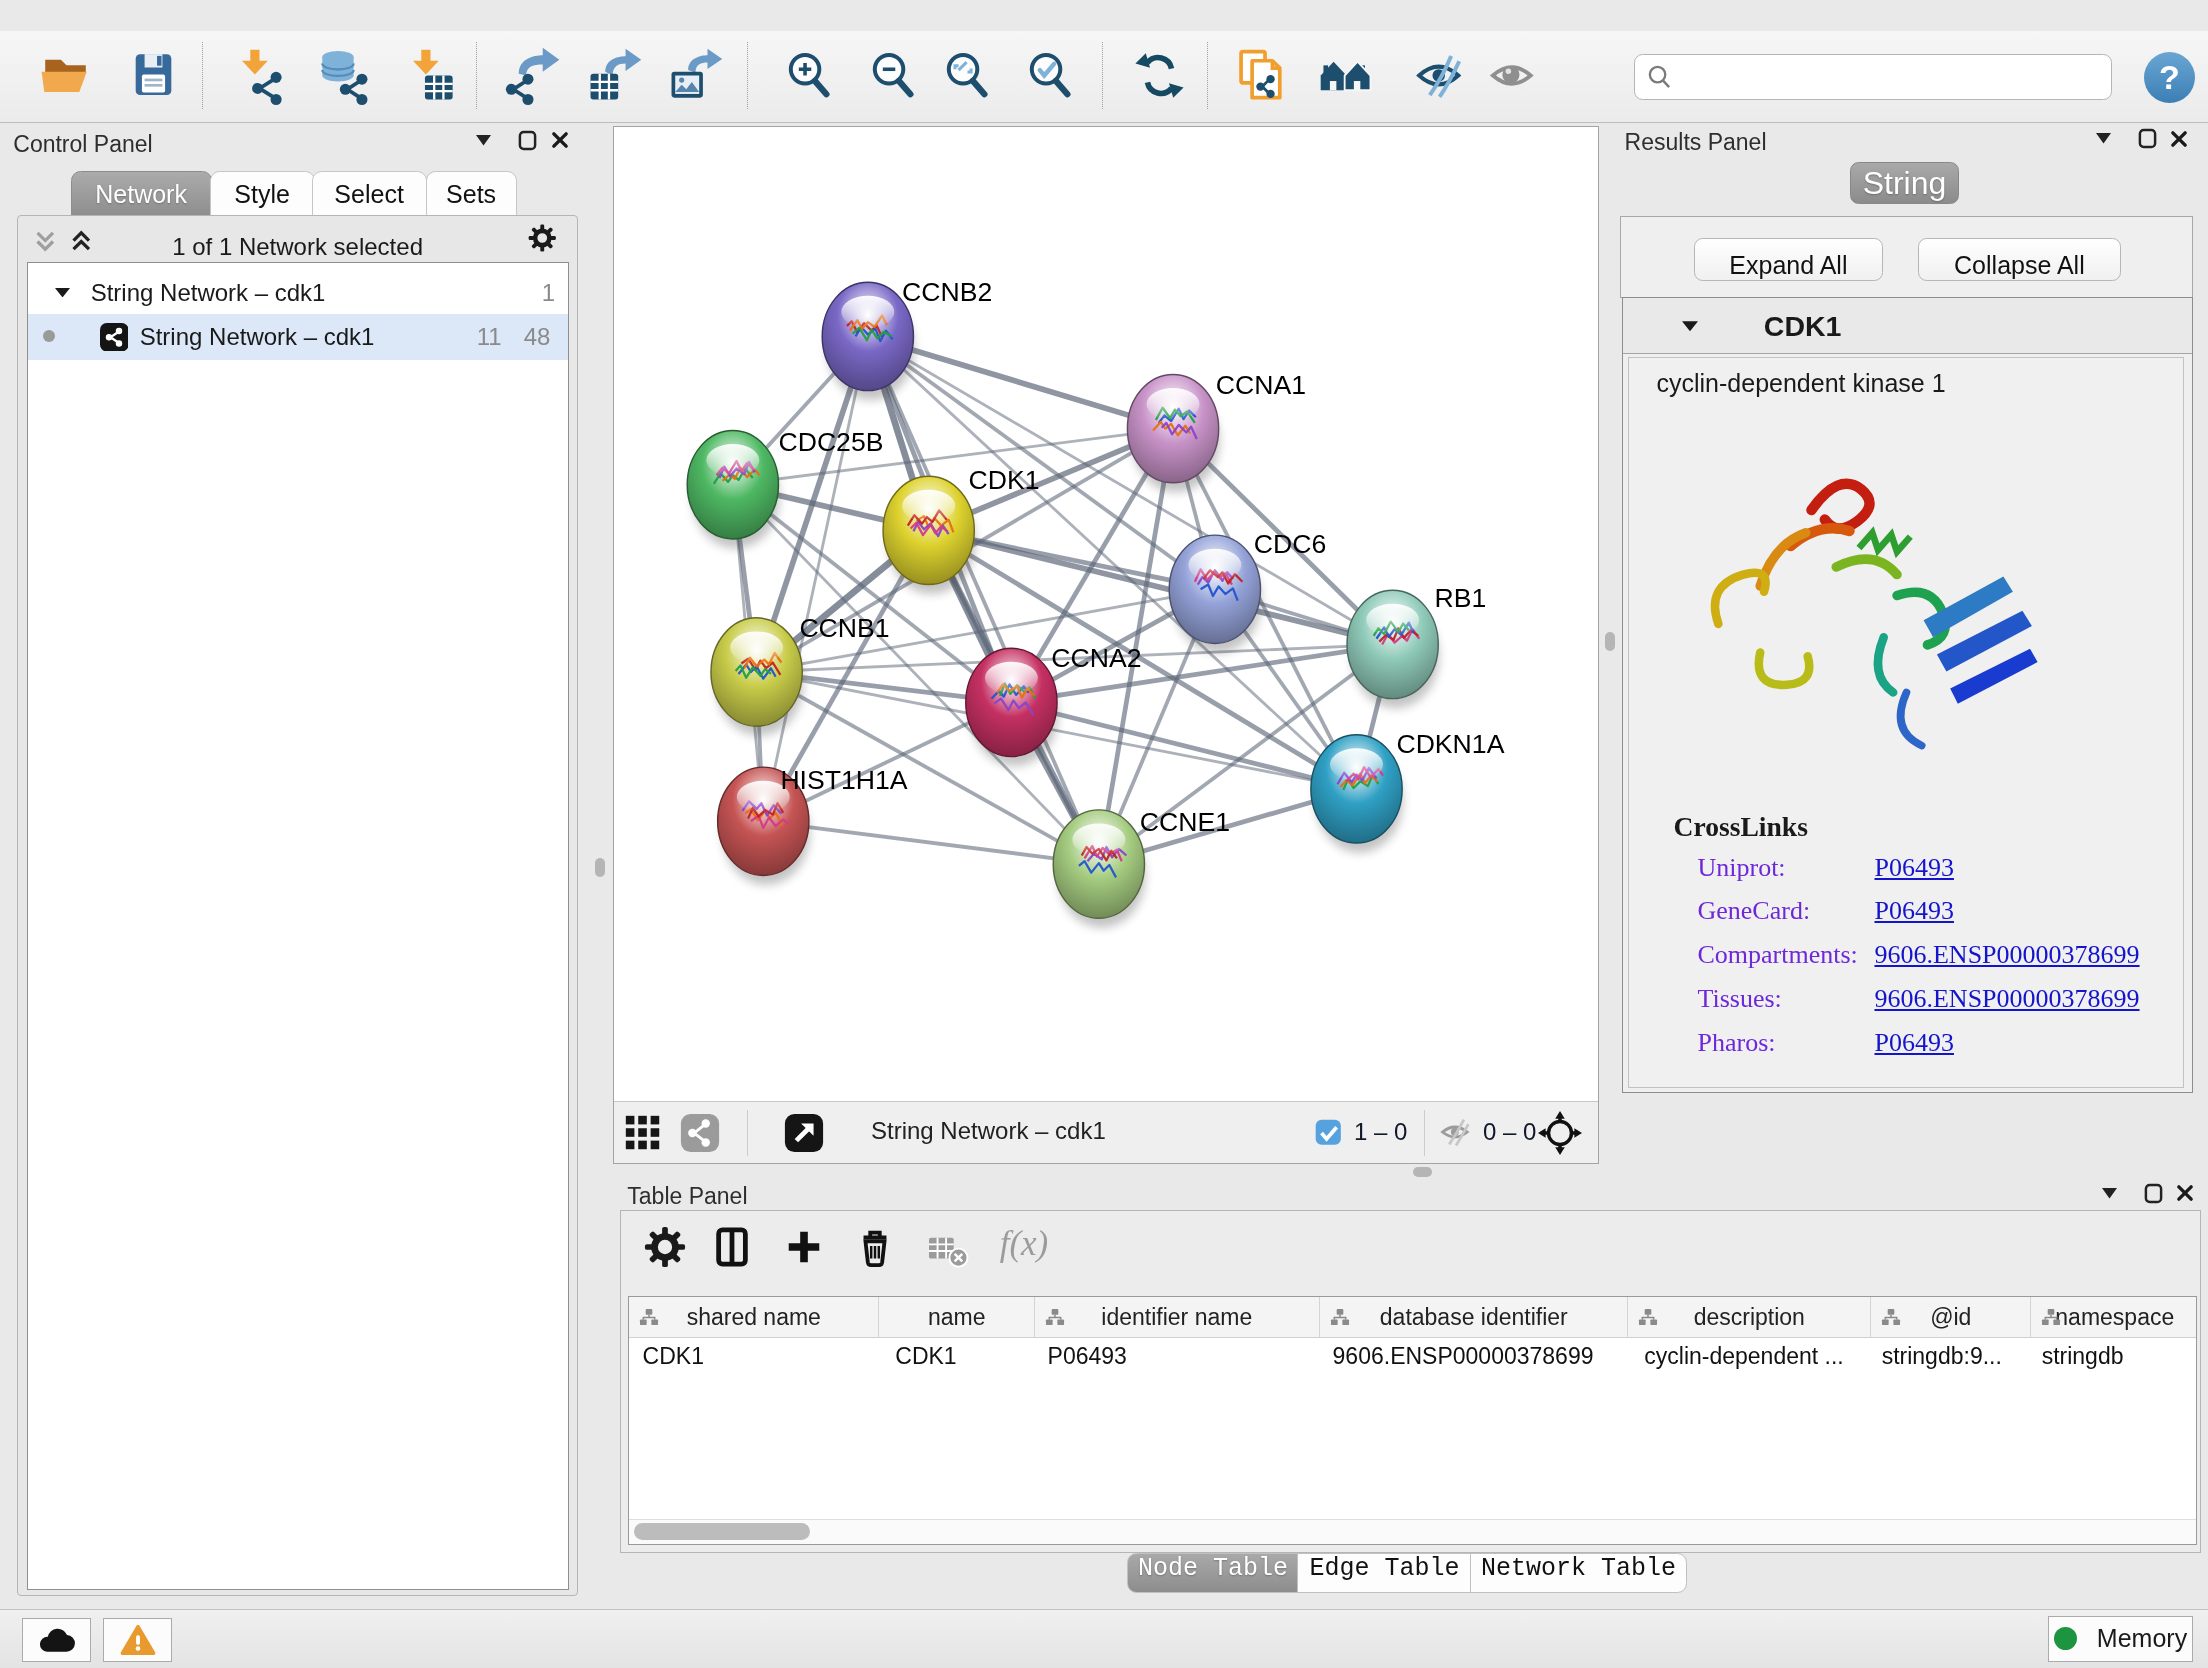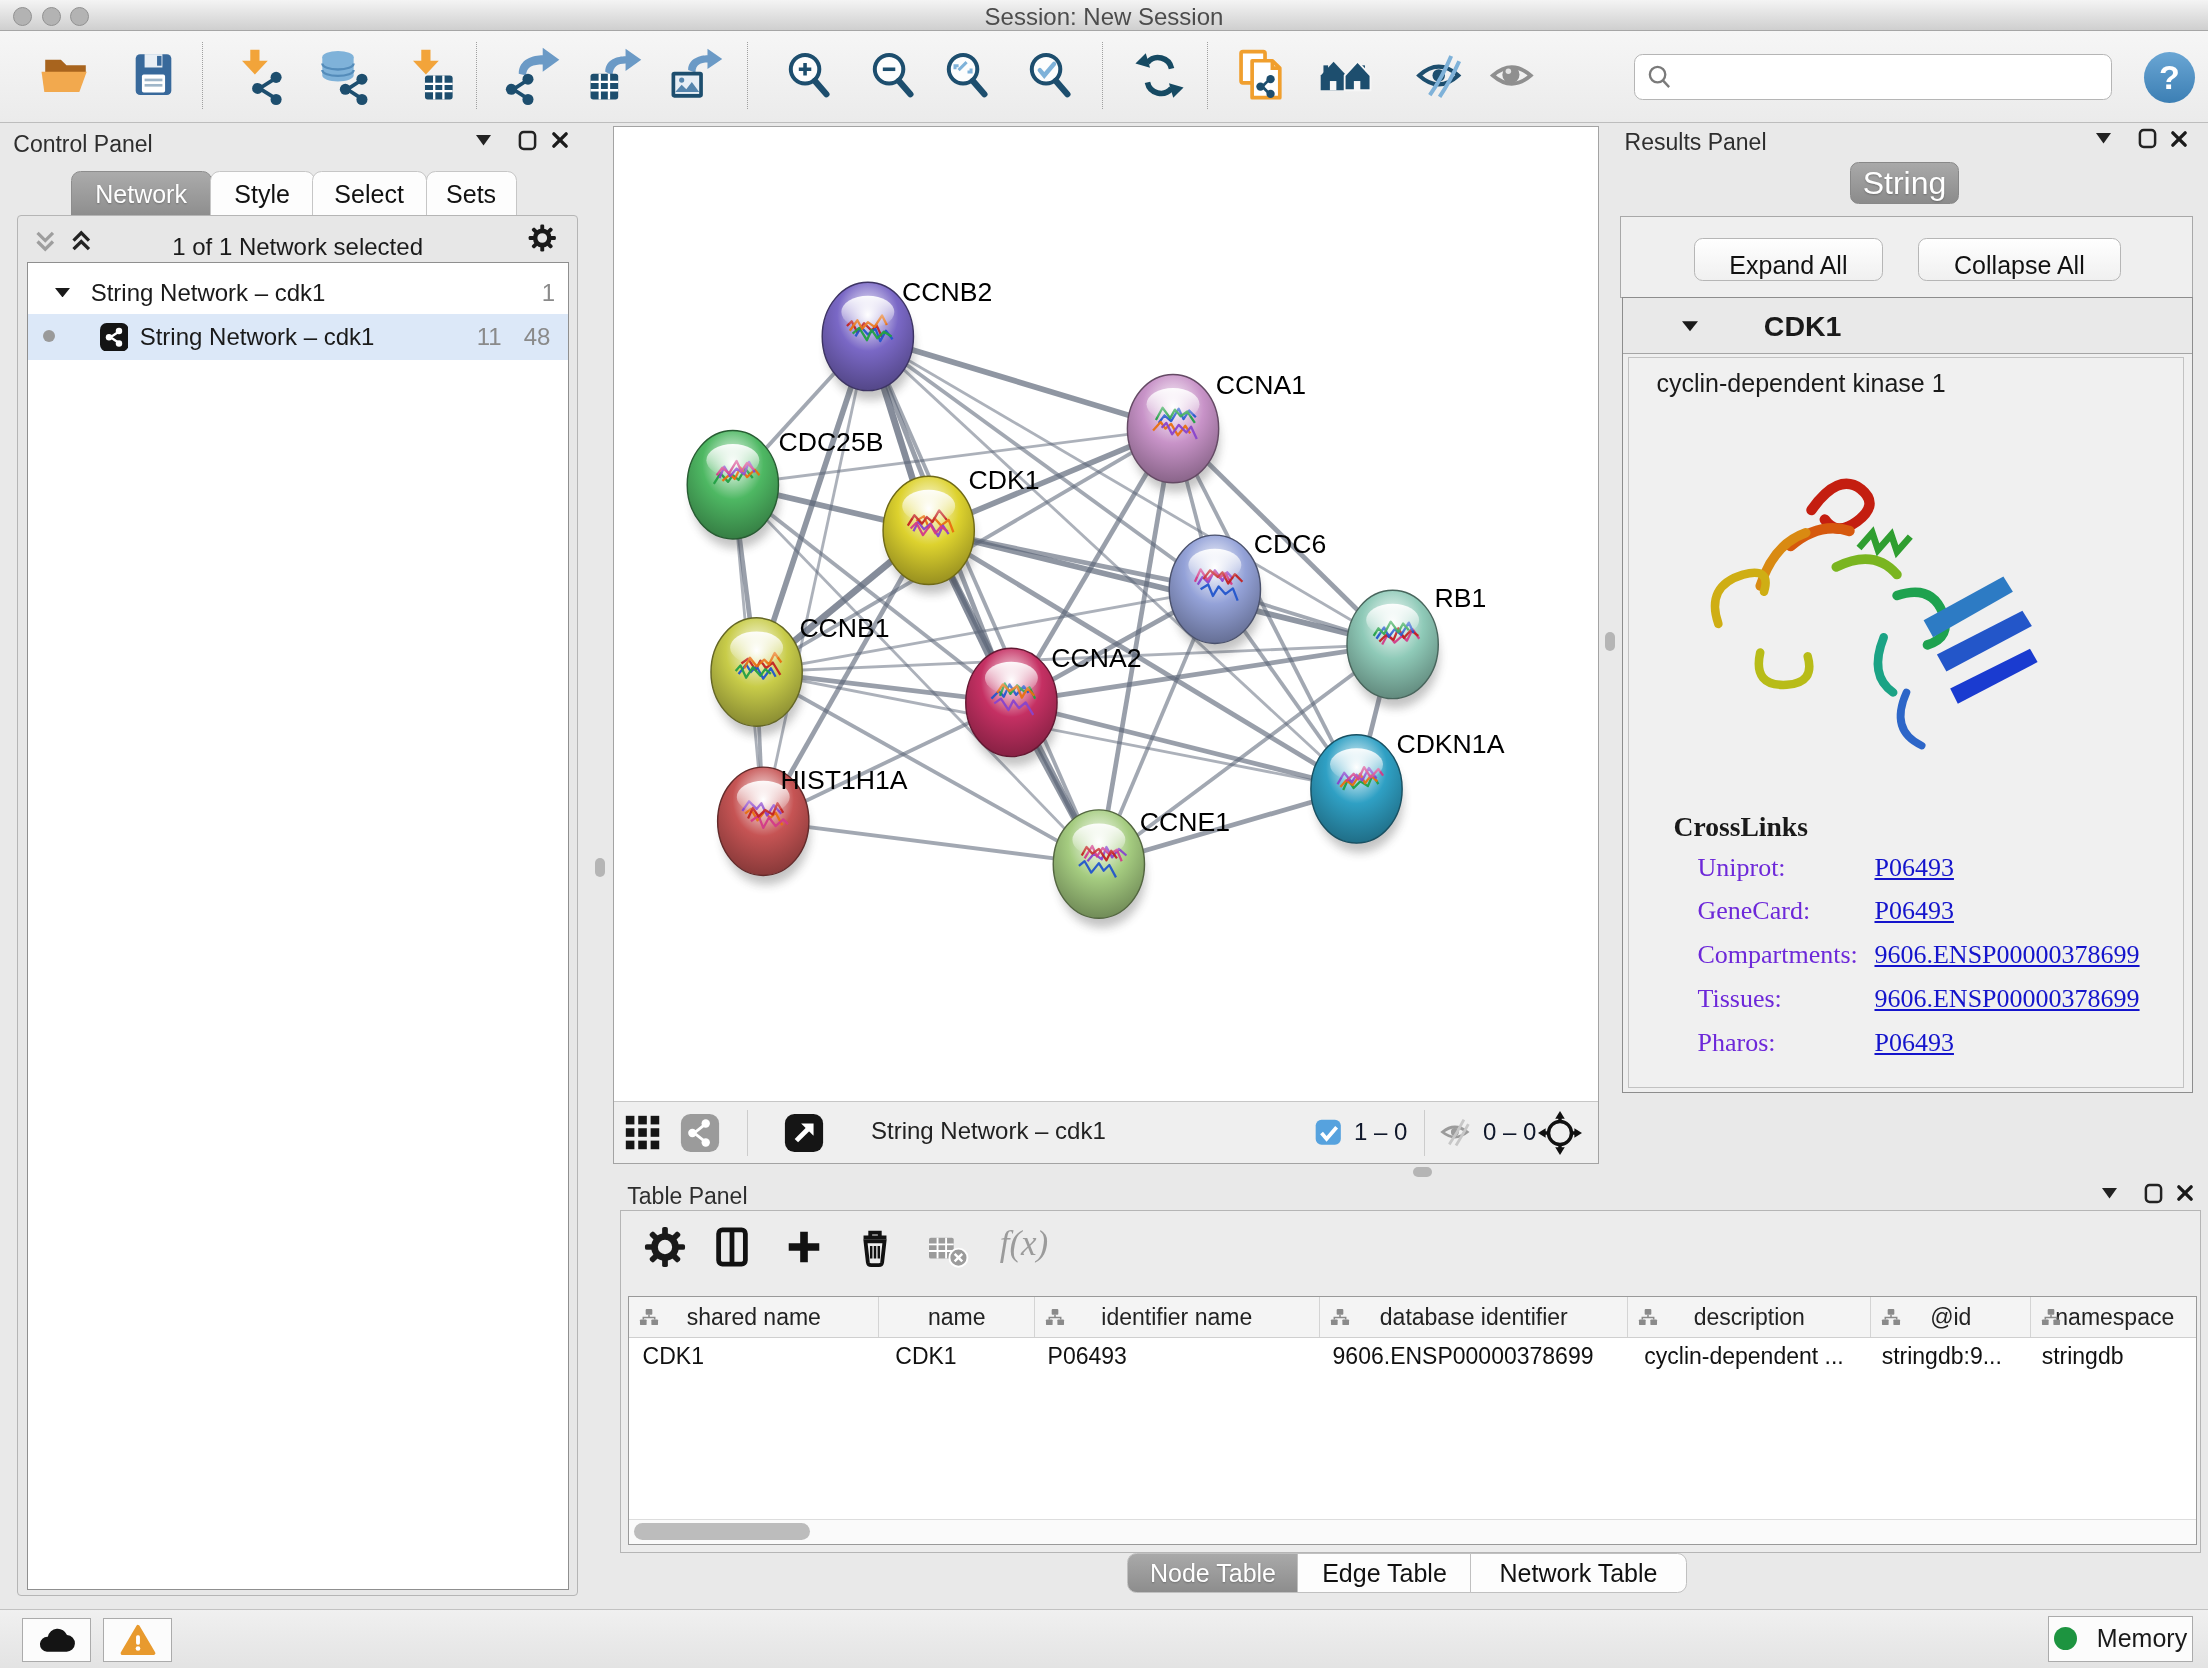--- a/index.html
+++ b/index.html
@@ -44,40 +44,34 @@
   .table-panel{position:absolute;left:613px;top:1179px;width:1595px;height:426px;}
   .tpbox{position:absolute;left:6.7px;top:31px;width:1579px;height:341px;background:#ececec;border:1px solid #b5b5b5;}
   .datatable{position:absolute;left:7.6px;top:85px;width:1569px;height:249px;background:#fff;border:1px solid #999;box-sizing:border-box;overflow:hidden;}
   .thead{position:absolute;left:0;top:0;width:100%;height:40px;background:#f4f4f4;border-bottom:1px solid #cfcfcf;}
   .th{position:absolute;top:0;height:40px;display:flex;align-items:center;justify-content:center;font-size:23px;color:#222;border-left:1px solid #d4d4d4;box-sizing:border-box;}
   .th.first{border-left:none;}
   .th .treeico{position:absolute;left:9.5px;top:10.5px;}
   .td{position:absolute;height:38px;display:flex;align-items:center;font-size:23px;color:#111;padding-left:13.3px;box-sizing:border-box;white-space:nowrap;overflow:hidden;}
   .hscroll{position:absolute;left:0;bottom:0;width:100%;height:24px;background:#fafafa;border-top:1px solid #ddd;}
   .hthumb{position:absolute;left:4.8px;top:2.9px;width:176px;height:17px;background:#bcbcbc;border-radius:8.6px;cursor:pointer;}
-  .bottomtab{position:absolute;display:flex;align-items:center;justify-content:center;height:38px;font-size:25px;background:#fdfdfd;border:1px solid #c0c0c0;color:#111;cursor:pointer;}
+  .bottomtab{position:absolute;display:flex;align-items:flex-start;justify-content:center;height:38px;font-size:25px;background:#fdfdfd;border:1px solid #c0c0c0;color:#111;cursor:pointer;font-family:Liberation Mono, monospace;}
   .bottomtab.active{background:linear-gradient(#a9a9a9,#8d8d8d);color:#fff;text-shadow:0 1px 1.9px rgba(0,0,0,.25);}
   
   .statusbar{position:absolute;left:0;top:1609px;width:2208px;height:59px;background:linear-gradient(#f0f0f0,#e3e3e3);border-top:1px solid #c2c2c2;}
   .sq-btn{position:absolute;top:7.6px;width:67px;height:42px;background:#fcfcfc;border:1.9px solid #ababab;display:flex;align-items:center;justify-content:center;cursor:pointer;}
   .memory-btn{position:absolute;left:2048px;top:5.7px;width:143px;height:44px;background:#fcfcfc;border:1.9px solid #ababab;display:flex;align-items:center;justify-content:center;gap:20px;font-size:25px;cursor:pointer;}
   .memdot{width:23px;height:23px;border-radius:50%;background:#1d9440;}
   .gutter-dot{position:absolute;background:#b5b5b5;border-radius:5.7px;cursor:pointer;}
 </style>
 </head>
 <body>
 
 <div class="root">
 
-  <div class="titlebar">
-    <span class="tl" style="left:13.3px"></span>
-    <span class="tl" style="left:42px"></span>
-    <span class="tl" style="left:70px"></span>
-    <div class="title-text">Session: New Session</div>
-  </div>
 
   <div class="toolbar">
     <div class="btn-ico" style="left:34px">
       <svg width="59" height="59" viewBox="0 0 64 64">
         <path d="M10 15 h17 l6 6 h21 v9 H10z" fill="#a8641e"></path>
           <path d="M6 28 h49 l-8 22 H9z" fill="#f2a94e"></path>
       </svg>
     </div>
     <div class="btn-ico" style="left:122px">
       <svg width="57" height="57" viewBox="0 0 64 64">

